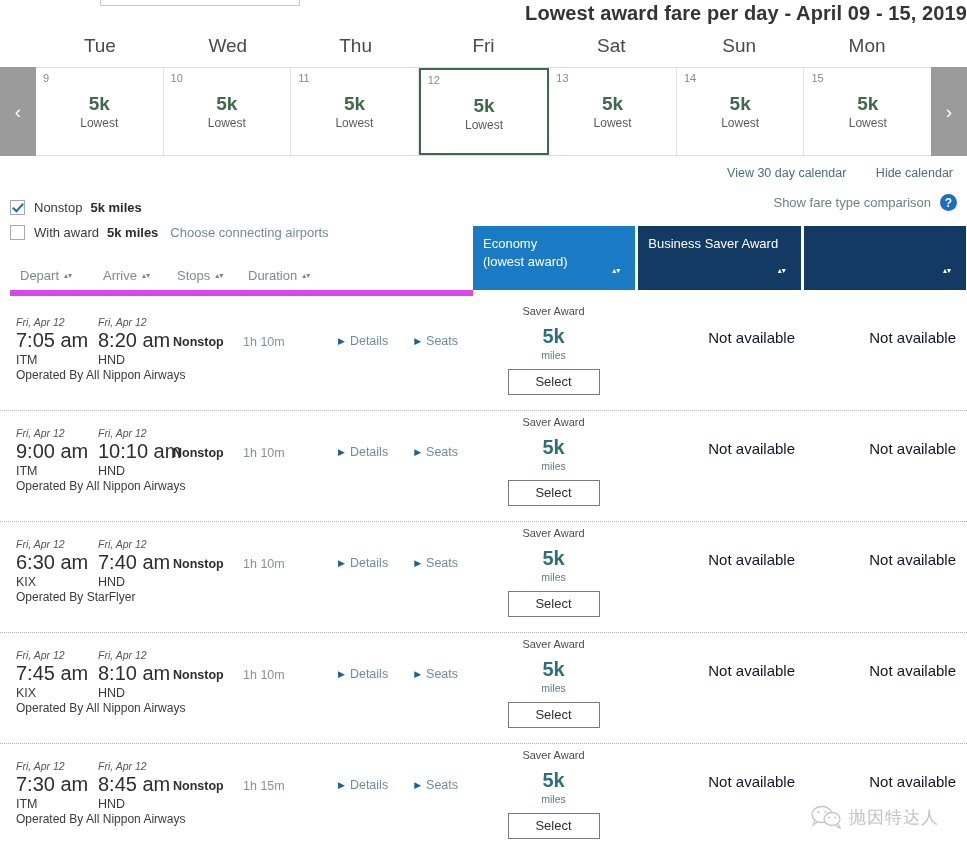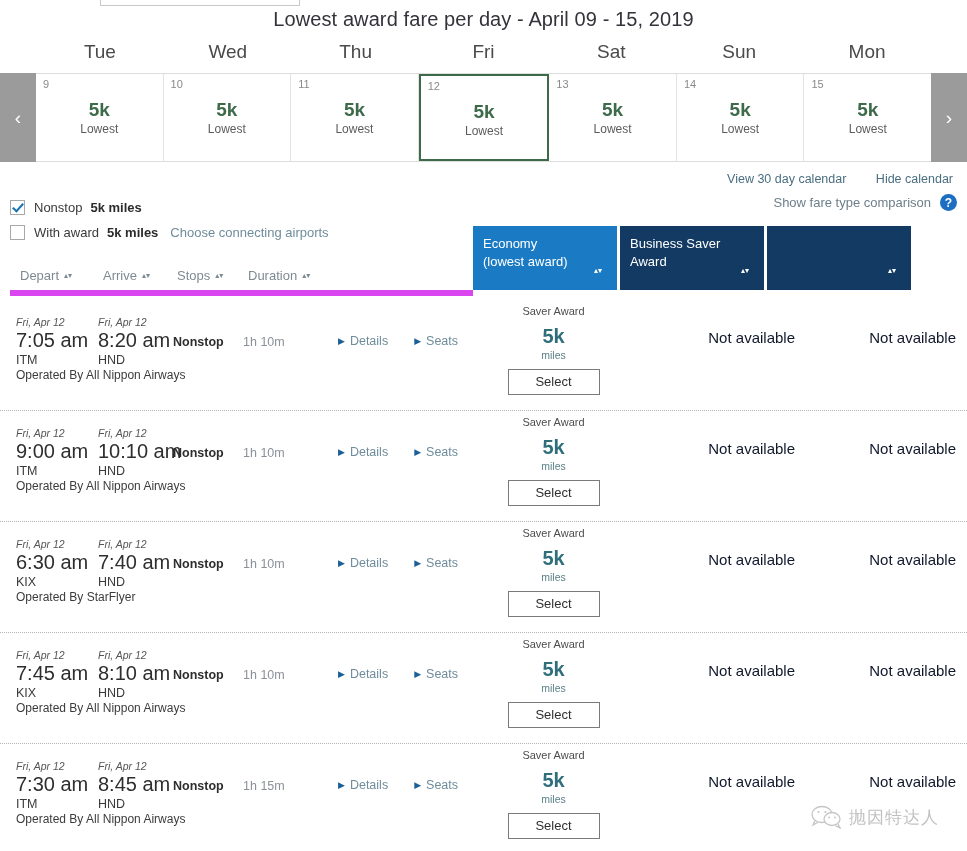--- a/index.html
+++ b/index.html
@@ -23,26 +23,26 @@
     top: -14px;
     width: 200px;
     height: 20px;
     border: 1px solid #c8c8c8;
     background: #ffffff;
     box-sizing: border-box;
   }
 
   
   .cal-title {
-    text-align: center;
+    text-align: right;
     font-size: 20px;
     color: #33333a;
-    padding-top: 8px;
+    padding-top: 2px;
     letter-spacing: .1px;
-    font-weight: 400;
+    font-weight: 700;
   }
   .dow-row {
     display: flex;
     padding: 0 36px;
     margin-top: 10px;
   }
   .dow {
     flex: 1 1 0;
     text-align: center;
     font-size: 19px;
@@ -182,21 +182,21 @@
     align-items: center;
     justify-content: center;
     margin-left: 9px;
   }
 
   
   .fare-heads {
     position: absolute;
     left: 473px;
     top: 226px;
-    width: 438px;
+    width: 493px;
     height: 64px;
     display: flex;
     gap: 3px;
   }
   .fare-head {
     flex: 1 1 0;
     position: relative;
     color: #ffffff;
     padding: 9px 10px 0 10px;
     box-sizing: border-box;

